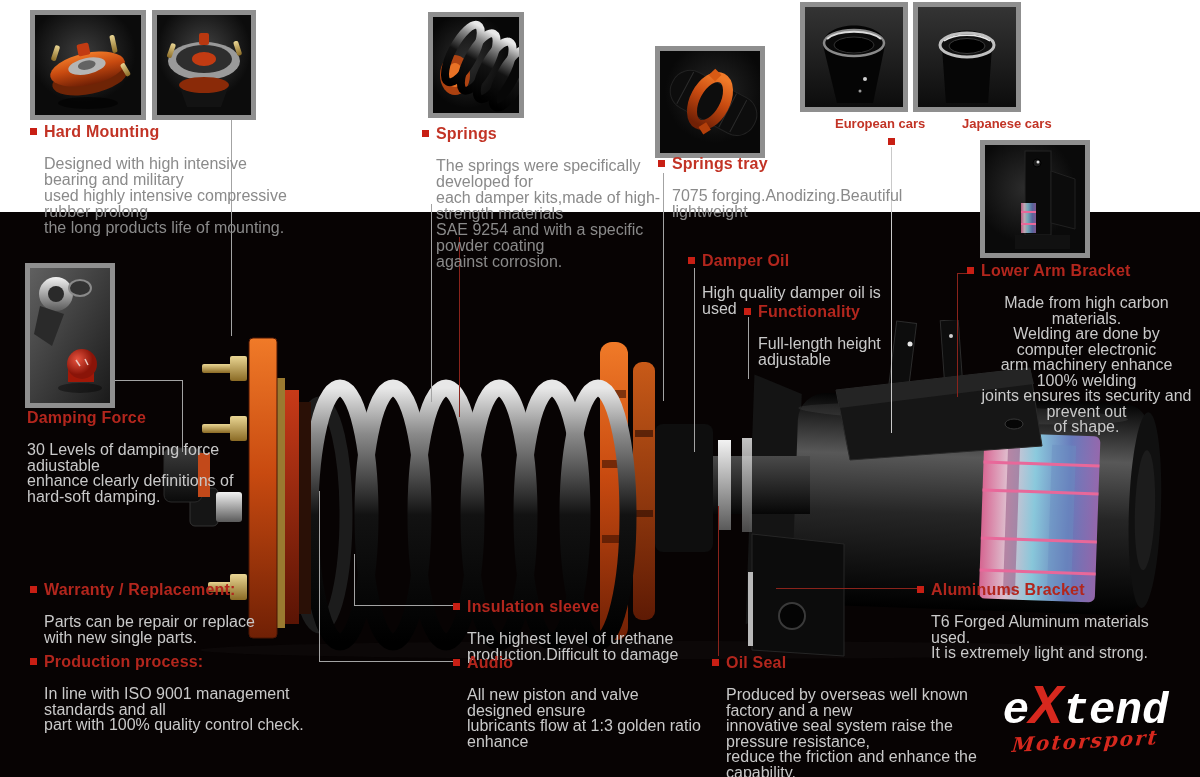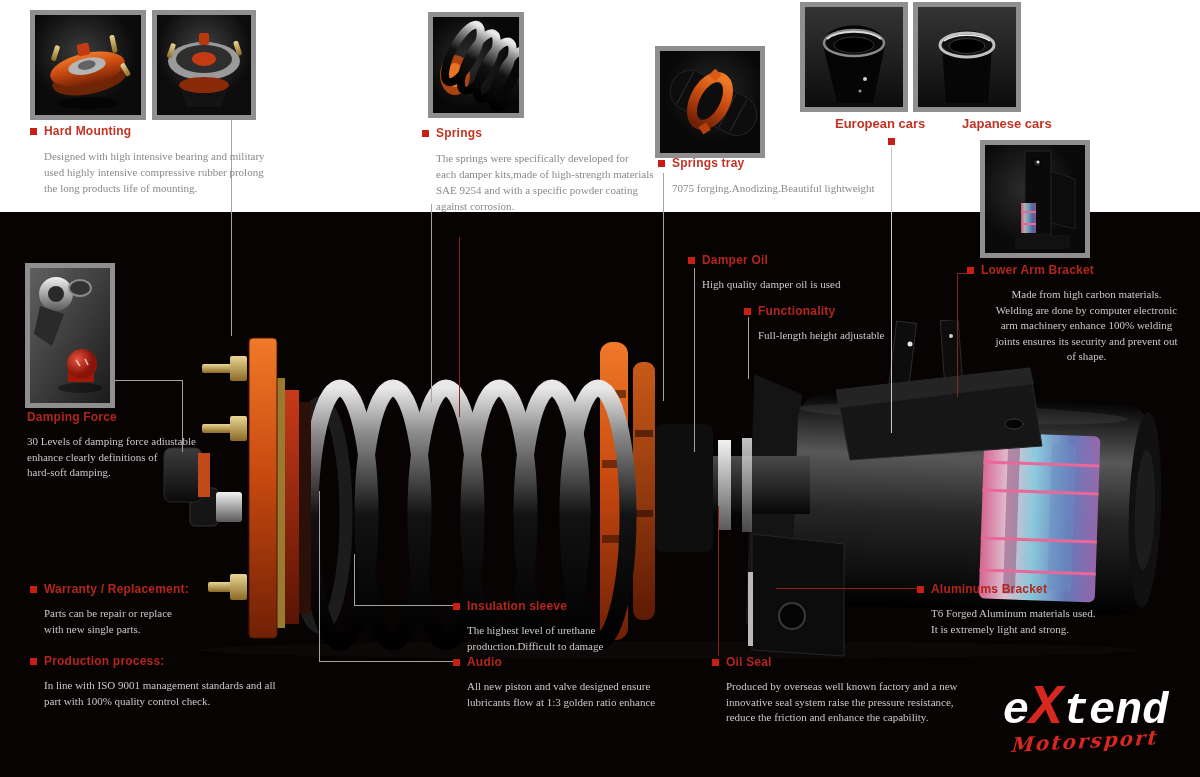--- a/index.html
+++ b/index.html
@@ -11,22 +11,22 @@
   .vline{width:1px;}
   .hline{height:1px;}
   .gray-line{background:#a3a3a3;}
   .light-line{background:#c9c9c9;}
   .red-line{background:#8a231b;}
   .photo{position:absolute;border:5px solid #8f8f8f;background:#0c0c0c;box-sizing:border-box;z-index:5;}
   .photo svg{display:block;width:100%;height:100%;}
   .note{position:absolute;z-index:6;}
   .note .head{display:flex;align-items:flex-start;}
   .marker{width:7px;height:7px;background:#c81f14;margin-top:4px;margin-right:7px;flex:0 0 auto;}
-  .note .title{font-size:12px;font-weight:bold;color:#c23325;letter-spacing:.2px;line-height:15px;}
-  .note .body{font-size:11px;line-height:16px;color:#8a8a8a;margin-top:9px;margin-left:14px;white-space:pre-line;font-family:Liberation Serif, serif;}
+  .note .title{font-size:16px;font-weight:bold;color:#c23325;letter-spacing:.2px;line-height:15px;}
+  .note .body{font-size:16px;line-height:16px;color:#8a8a8a;margin-top:17px;margin-left:14px;white-space:pre-line;}
   .note.no-marker .body{margin-left:0;}
   .nb .title{color:#b2261d;}
   .nb .body{color:#c9c9c9;line-height:15.5px;}
   .car-label{position:absolute;z-index:6;font-size:13px;font-weight:bold;color:#c23325;}
   .sq{position:absolute;width:7px;height:7px;background:#c81f14;z-index:6;}
   .logo{position:absolute;left:978px;top:684px;width:215px;height:90px;z-index:6;text-align:center;}
   .logo .brand{font-family:Liberation Mono, monospace;font-style:italic;font-weight:bold;
                font-size:44px;line-height:48px;color:#ffffff;letter-spacing:0px;}
   .logo .brand .x{color:#d6281e;font-size:56px;}
   .logo .sub{font-family:"DejaVu Serif",serif;font-style:italic;font-weight:bold;color:#d6281e;

